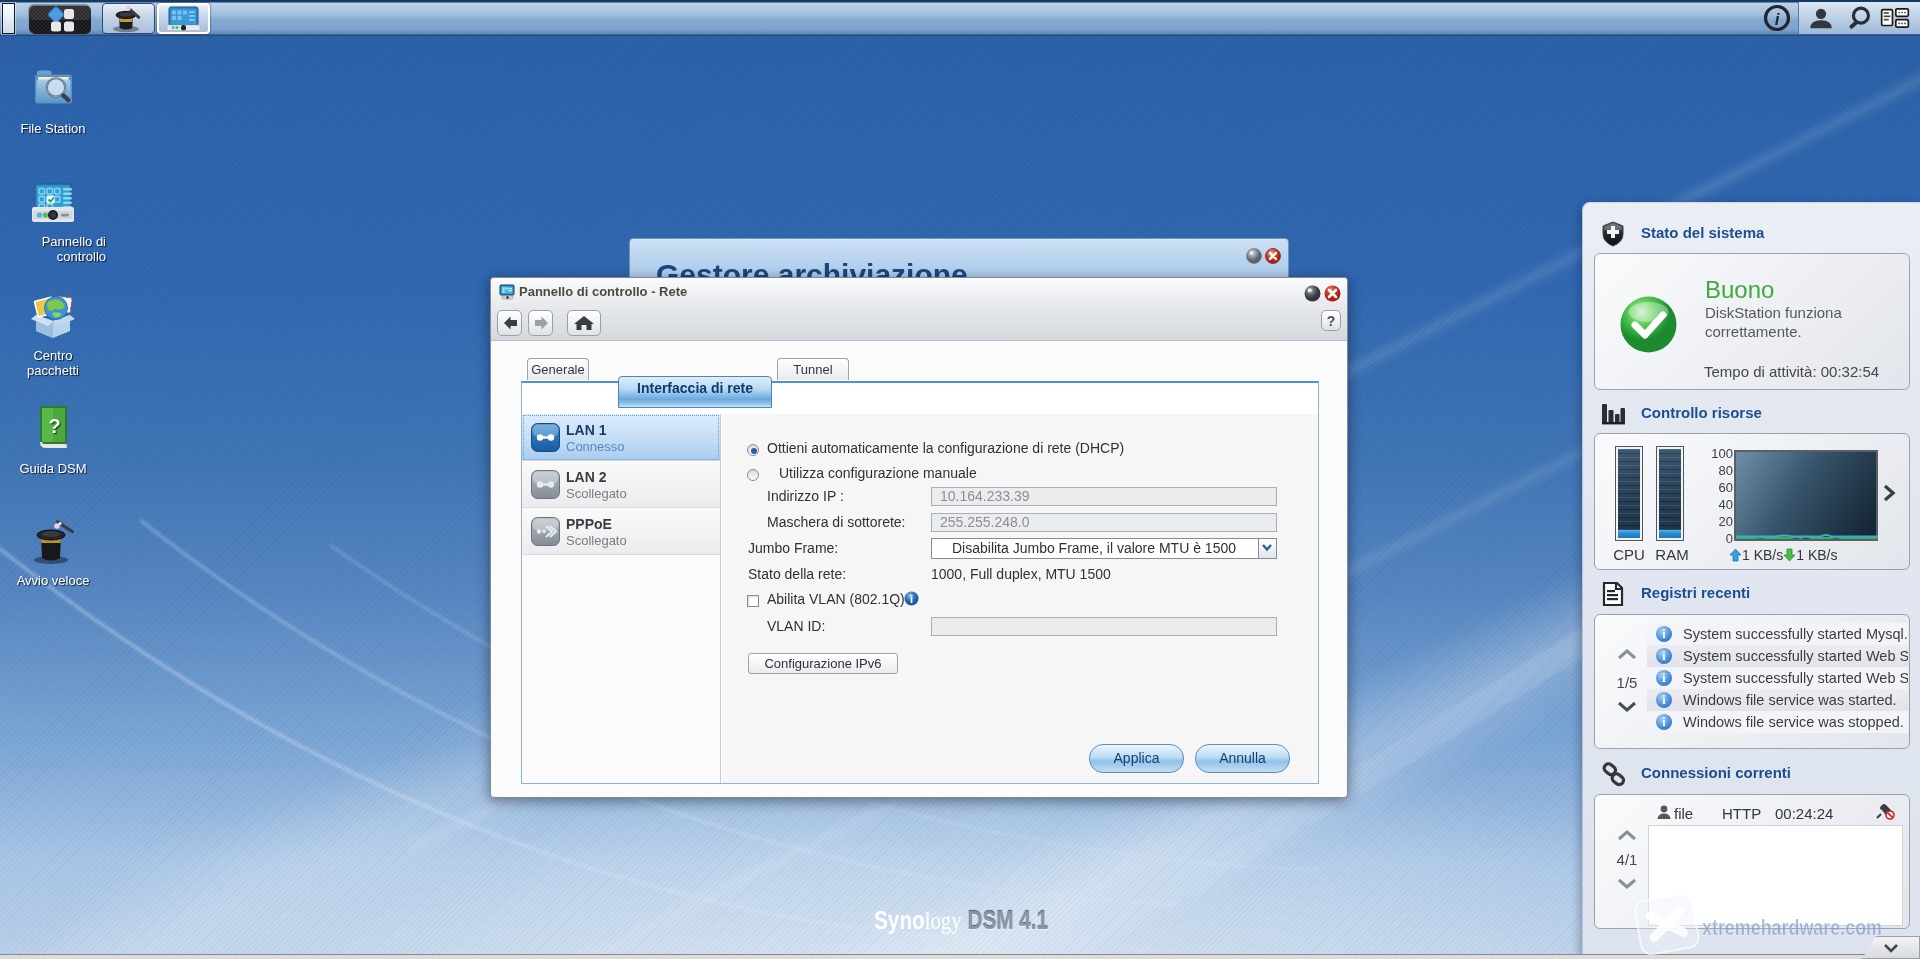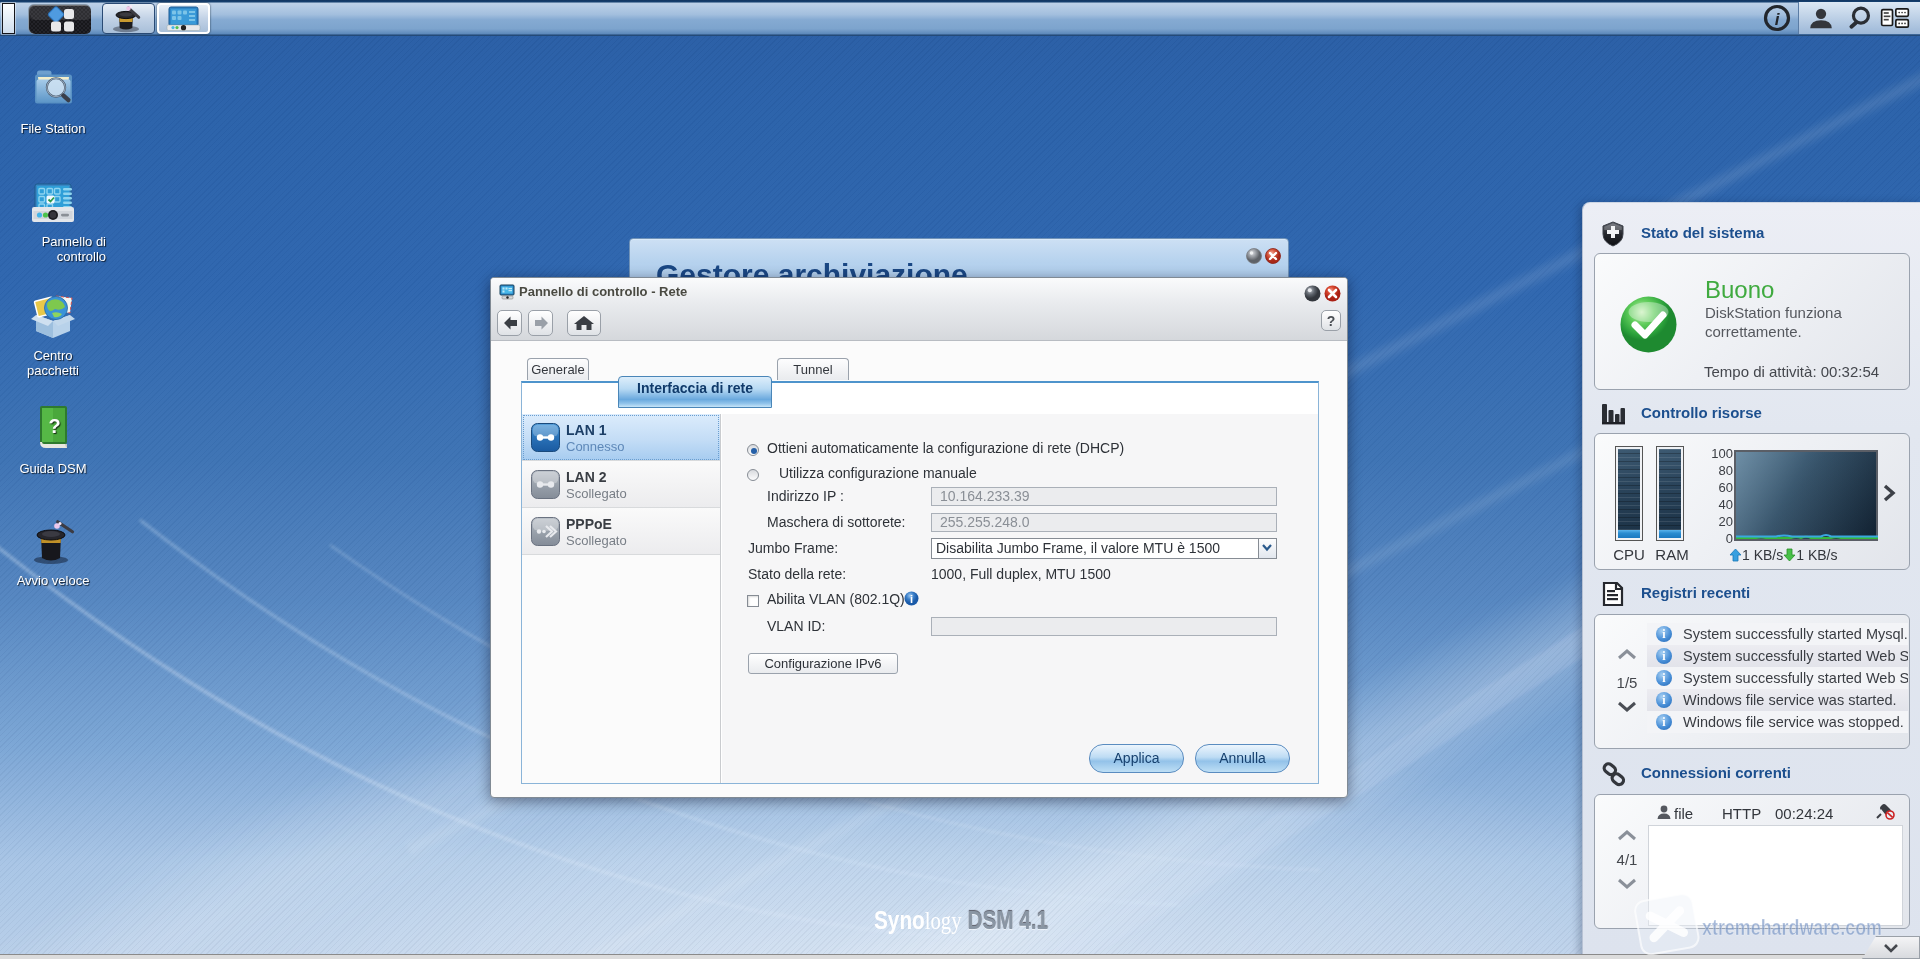--- a/index.html
+++ b/index.html
@@ -37,21 +37,21 @@
 .lrow.sel{background:linear-gradient(180deg,#dcecfc 0%,#c4ddf6 55%,#a7ccf0 100%);outline:1px dotted #6a9ed0;outline-offset:-2px;}
 .lic{position:absolute;left:9px;top:9px;}
 .lt1{position:absolute;left:44px;top:8px;font-size:14px;font-weight:bold;}
 .lt2{position:absolute;left:44px;top:25px;font-size:13px;}
 #rpane{position:absolute;left:200px;top:31px;right:0;bottom:0;background:#f6f6f7;}
 #form{position:absolute;left:0;top:0;width:858px;height:521px;z-index:4;pointer-events:none;}
 .radio{position:absolute;width:12px;height:12px;border-radius:50%;background:linear-gradient(180deg,#d8dade,#fcfcfd);border:1px solid #868c94;}
 .radio.on::after{content:"";position:absolute;left:2.5px;top:2.5px;width:6px;height:6px;border-radius:50%;background:#2660a8;}
 .flabel{position:absolute;font-size:14px;color:#2e3238;line-height:15px;white-space:nowrap;}
 .dfield{position:absolute;width:346px;height:19px;background:#ebecee;border:1px solid #aab0b8;font-size:14px;color:#8a8f96;line-height:17px;padding-left:8px;}
-#combo{position:absolute;width:346px;height:21px;background:#fff;border:1px solid #868c94;font-size:14px;color:#2e3238;line-height:19px;padding-left:4px;}
+#combo{position:absolute;width:346px;height:21px;background:#fff;border:1px solid #868c94;font-size:14px;color:#2e3238;line-height:19px;padding-left:20px;}
 #cbtn{position:absolute;right:0px;top:0px;width:18px;height:19px;background:linear-gradient(180deg,#fdfdfe,#e2e7ee);border-left:1px solid #868c94;}
 #chk1{position:absolute;width:12px;height:12px;background:#fff;border:1px solid #868c94;box-shadow:inset 1px 1px 2px rgba(0,0,0,0.15);}
 #ipv6{position:absolute;left:257px;top:375px;width:150px;height:21px;background:linear-gradient(180deg,#ffffff,#e9ebee);border:1px solid #9aa2ac;border-radius:3px;font-size:13px;color:#2e3238;text-align:center;line-height:19px;}
 .pill{position:absolute;width:95px;height:29px;border-radius:14px;background:linear-gradient(180deg,#ecf5fd 0%,#bedcf4 45%,#93c2e9 60%,#bedff5 100%);border:1px solid #5a8cc0;font-size:14px;color:#16406e;text-align:center;line-height:27px;}
 
 #sidebar{position:absolute;left:1582px;top:202px;width:338px;height:757px;background:linear-gradient(180deg,#eceef5 0%,#e2e7f0 30%,#dde3ee 100%);border-radius:8px 0 0 0;border-left:1px solid #b8c2d4;border-top:1px solid #cdd6e4;box-shadow:-3px 1px 8px rgba(10,20,50,0.28);}
 .shead{position:absolute;left:0;width:100%;height:30px;}
 .shead .sicon{position:absolute;left:17px;top:-2px;}
 .shead span{position:absolute;left:58px;top:1px;font-size:15px;font-weight:bold;color:#1c4f8e;}
 .sbox{position:absolute;left:11px;width:316px;background:linear-gradient(135deg,#fafbfc 0%,#eef0f4 50%,#e2e5eb 100%);border:1px solid #9aa2ae;border-radius:6px;}

